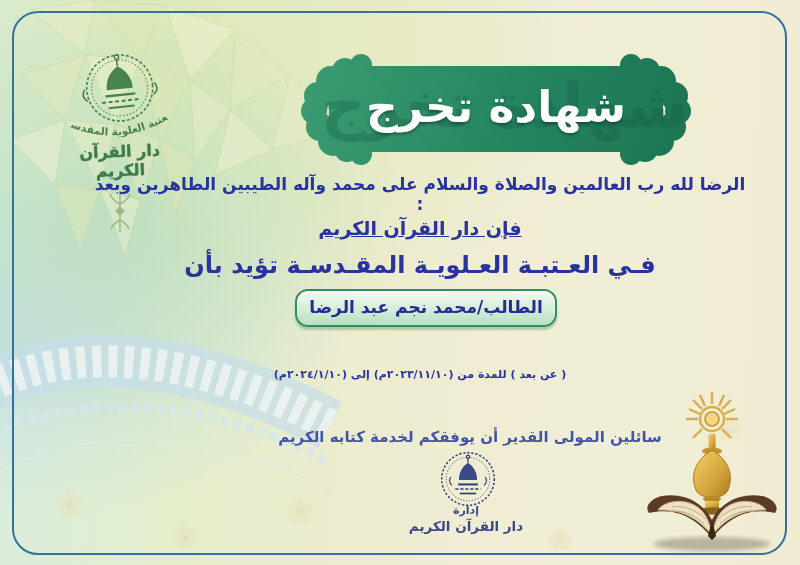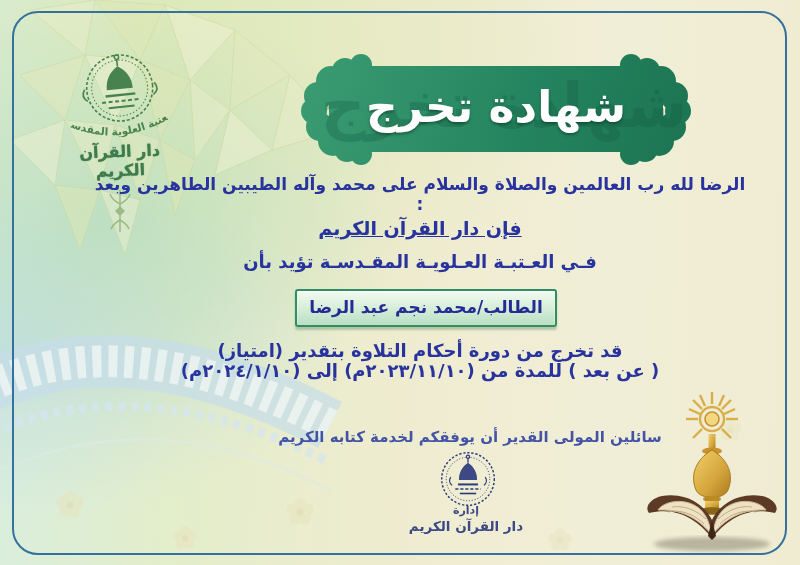--- a/index.html
+++ b/index.html
@@ -46,28 +46,28 @@
   }
   .logo-flourish { position:absolute; left:51px; top:140px; opacity:.85; }
 
   
   .line {
     position:absolute; left:90px; width:660px; text-align:center; direction:rtl;
     color:#28339e; font-weight:bold;
   }
   .line-intro      { top:174px; font-size:17px; }
   .line-issuer     { top:217px; font-size:19px;text-decoration:underline; }
-  .line-authority  { top:251px; font-size:18px; }
+  .line-authority  { top:251px; font-size:24px; }
   .line-grad       { top:340px; font-size:18px; }
-  .line-period     { top:360px; font-size:18px; }
+  .line-period     { top:368px; font-size:11px; }
   .line-closing    { top:428px; left:140px; width:660px; font-size:15px; color:#4353a5; }
 
   .name-box {
     position:absolute; left:295px; top:289px; width:258px; height:34px;
-    border:2px solid #2f8f63; border-radius:3px;
+    border:2px solid #2f8f63; border-radius:13px;
     background:linear-gradient(180deg, #f2faf0 0%, #daefdc 45%, #b9dfc4 100%);
     box-shadow:0 3px 2px rgba(110,150,115,.45), inset 0 1px 2px #ffffff;
     line-height:33px; text-align:center; direction:rtl;
     color:#232c92; font-weight:bold; font-size:17px;
   }
 
   
   .seal { position:absolute; left:439px; top:450px; }
   .sig  { position:absolute; text-align:center; direction:rtl; color:#3d4887; font-weight:bold; }
   .sig-role { top:504px; left:396px; width:140px; font-size:11px; }
@@ -220,21 +220,20 @@
   </div>
 
   <div class="line line-intro">الرضا لله رب العالمين والصلاة والسلام على محمد وآله الطيبين الطاهرين وبعد :</div>
   <div class="line line-issuer">فإن دار القرآن الكريم</div>
   <div class="line line-authority">فـي العـتبـة العـلويـة المقـدسـة تؤيد بأن</div>
 
   <div class="name-box">
     <span>الطالب/محمد نجم عبد الرضا</span>
   </div>
 
-  <div class="line line-grad">قد تخرج من دورة أحكام التلاوة بتقدير (امتياز)</div>
   <div class="line line-period">( عن بعد ) للمدة من (٢٠٢٣/١١/١٠م) إلى (٢٠٢٤/١/١٠م)</div>
   <div class="line line-closing">سائلين المولى القدير أن يوفقكم لخدمة كتابه الكريم</div>
 
   <svg class="seal" width="58" height="58" viewBox="0 0 64 64">
     <g stroke="#2c3b7d" fill="none">
       <circle cx="32" cy="32" r="29" stroke-width="1.6" stroke-dasharray="2.5 2"></circle>
       <circle cx="32" cy="32" r="24" stroke-width="1" stroke-dasharray="1.2 2"></circle>
       <path d="M32,14 C38,18 42,24 42,33 L22,33 C22,24 26,18 32,14 Z" fill="#2c3b7d" stroke="none" opacity="0.92"></path>
       <line x1="32" y1="9" x2="32" y2="14" stroke-width="1.4"></line>
       <circle cx="32" cy="7.5" r="1.8" stroke-width="1.2"></circle>

